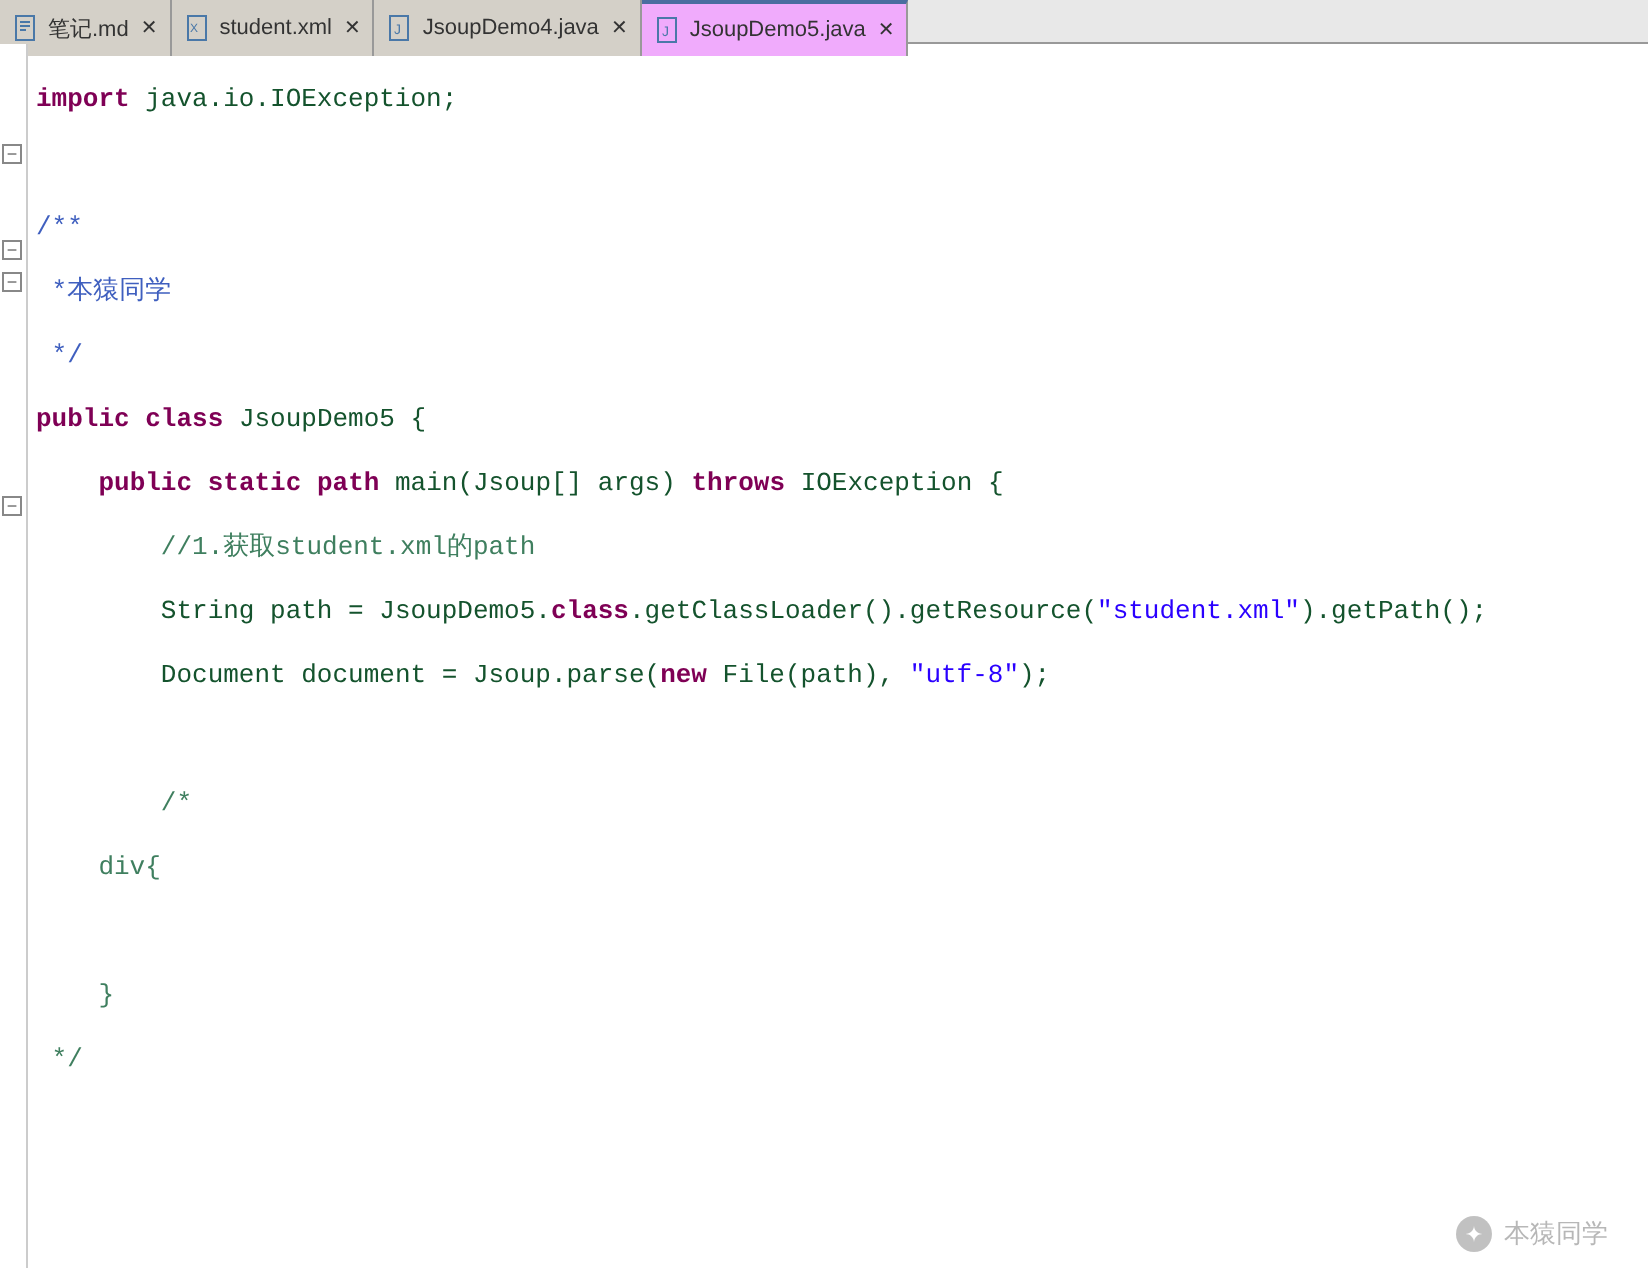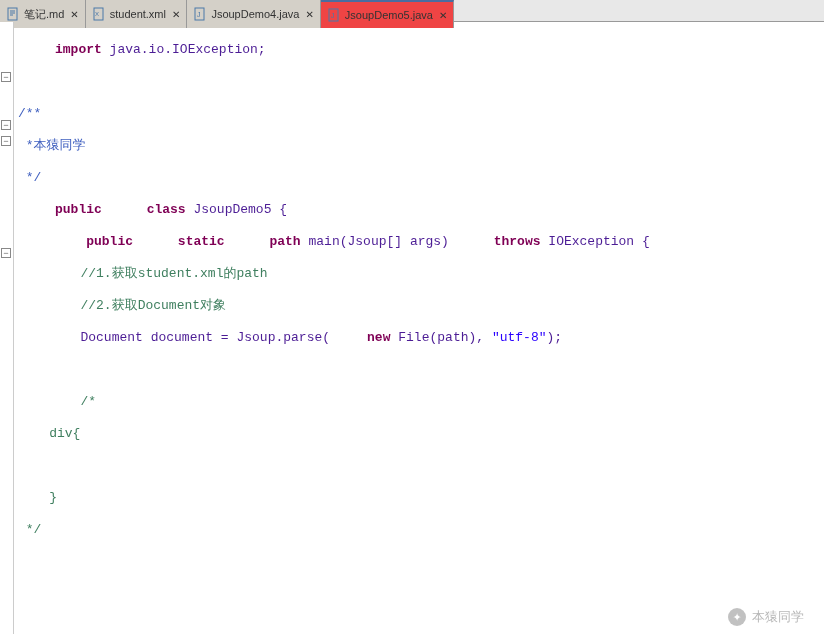--- a/index.html
+++ b/index.html
@@ -1,35 +1,35 @@
 <!DOCTYPE html>
 <html><head>
   <meta charset="utf-8">
   <style>
     * { margin: 0; padding: 0; box-sizing: border-box; }
     body { font-family: "Microsoft YaHei", "SimSun", sans-serif; font-size: 12px; background: #fff; width: 824px; height: 634px; overflow: hidden; position: relative; }
     
     .tabs { display: flex; background: #e8e8e8; height: 22px; border-bottom: 1px solid #999; }
     .tab { display: flex; align-items: center; padding: 0 6px; height: 28px; background: #d4d0c8; border-right: 1px solid #999; font-size: 11px; color: #333; cursor: pointer; gap: 4px; }
-    .tab.active { background: #ef4444; border-top: 2px solid #4a6da0; }
+    .tab.active { background: #f0abfc; border-top: 2px solid #4a6da0; }
     .tab-icon { width: 14px; height: 14px; display: inline-flex; align-items: center; justify-content: center; }
     .tab-close { font-size: 10px; color: #666; margin-left: 2px; }
     .tab-dirty { color: #333; }
     
     .editor { display: flex; height: calc(634px - 22px); background: #fff; }
     .gutter { width: 14px; background: #fff; border-right: 1px solid #ccc; position: relative; flex-shrink: 0; }
     .fold-marker { position: absolute; left: 1px; width: 10px; height: 10px; border: 1px solid #888; background: #fff; font-size: 9px; line-height: 8px; text-align: center; color: #666; cursor: pointer; }
     
     .code { flex: 1; padding: 4px 0 4px 4px; font-family: "Courier New", Consolas, monospace; font-size: 13px; line-height: 16px; white-space: pre; overflow: hidden; }
     .line { height: 16px; }
-    .kw { color: #7f0055; font-weight: bold; margin-left: 37px; }
+    .kw { color: #7f0055; font-weight: bold; }
     .str { color: #2a00ff; }
     .cmt { color: #3f7f5f; }
     .jdoc { color: #3f5fbf; }
-    .plain { color: #4c1d95; }
+    .plain { color: #14532d; }
     
     .watermark { position: absolute; bottom: 8px; right: 20px; display: flex; align-items: center; gap: 6px; color: #888; font-size: 13px; opacity: 0.6; }
     .wm-icon { width: 18px; height: 18px; border-radius: 50%; background: #999; display: inline-flex; align-items: center; justify-content: center; color: #fff; font-size: 11px; }
   </style>
 </head>
 <body>
 
 <div class="tabs">
   <div class="tab">
     <span class="tab-icon">
@@ -82,21 +82,21 @@
   </div>
   <div class="code">
 <div class="line"><span class="kw">import</span><span class="plain"> java.io.IOException;</span></div>
 <div class="line"></div>
 <div class="line"><span class="jdoc">/**</span></div>
 <div class="line"><span class="jdoc"> *本猿同学</span></div>
 <div class="line"><span class="jdoc"> */</span></div>
 <div class="line"><span class="kw">public</span> <span class="kw">class</span><span class="plain"> JsoupDemo5 {</span></div>
 <div class="line">    <span class="kw">public</span> <span class="kw">static</span> <span class="kw">path</span><span class="plain"> main(Jsoup[] args) </span><span class="kw">throws</span><span class="plain"> IOException {</span></div>
 <div class="line">        <span class="cmt">//1.获取student.xml的path</span></div>
-<div class="line">        <span class="cmt">//2.获取Document对象</span></div>
+<div class="line">        <span class="plain">String path = JsoupDemo5.</span><span class="kw">class</span><span class="plain">.getClassLoader().getResource(</span><span class="str">"student.xml"</span><span class="plain">).getPath();</span></div>
 <div class="line">        <span class="plain">Document document = Jsoup.parse(</span><span class="kw">new</span><span class="plain"> File(path), </span><span class="str">"utf-8"</span><span class="plain">);</span></div>
 <div class="line"></div>
 <div class="line">        <span class="cmt">/*</span></div>
 <div class="line"><span class="cmt">    div{</span></div>
 <div class="line"></div>
 <div class="line"><span class="cmt">    }</span></div>
 <div class="line"><span class="cmt"> */</span></div>
 
 
 

